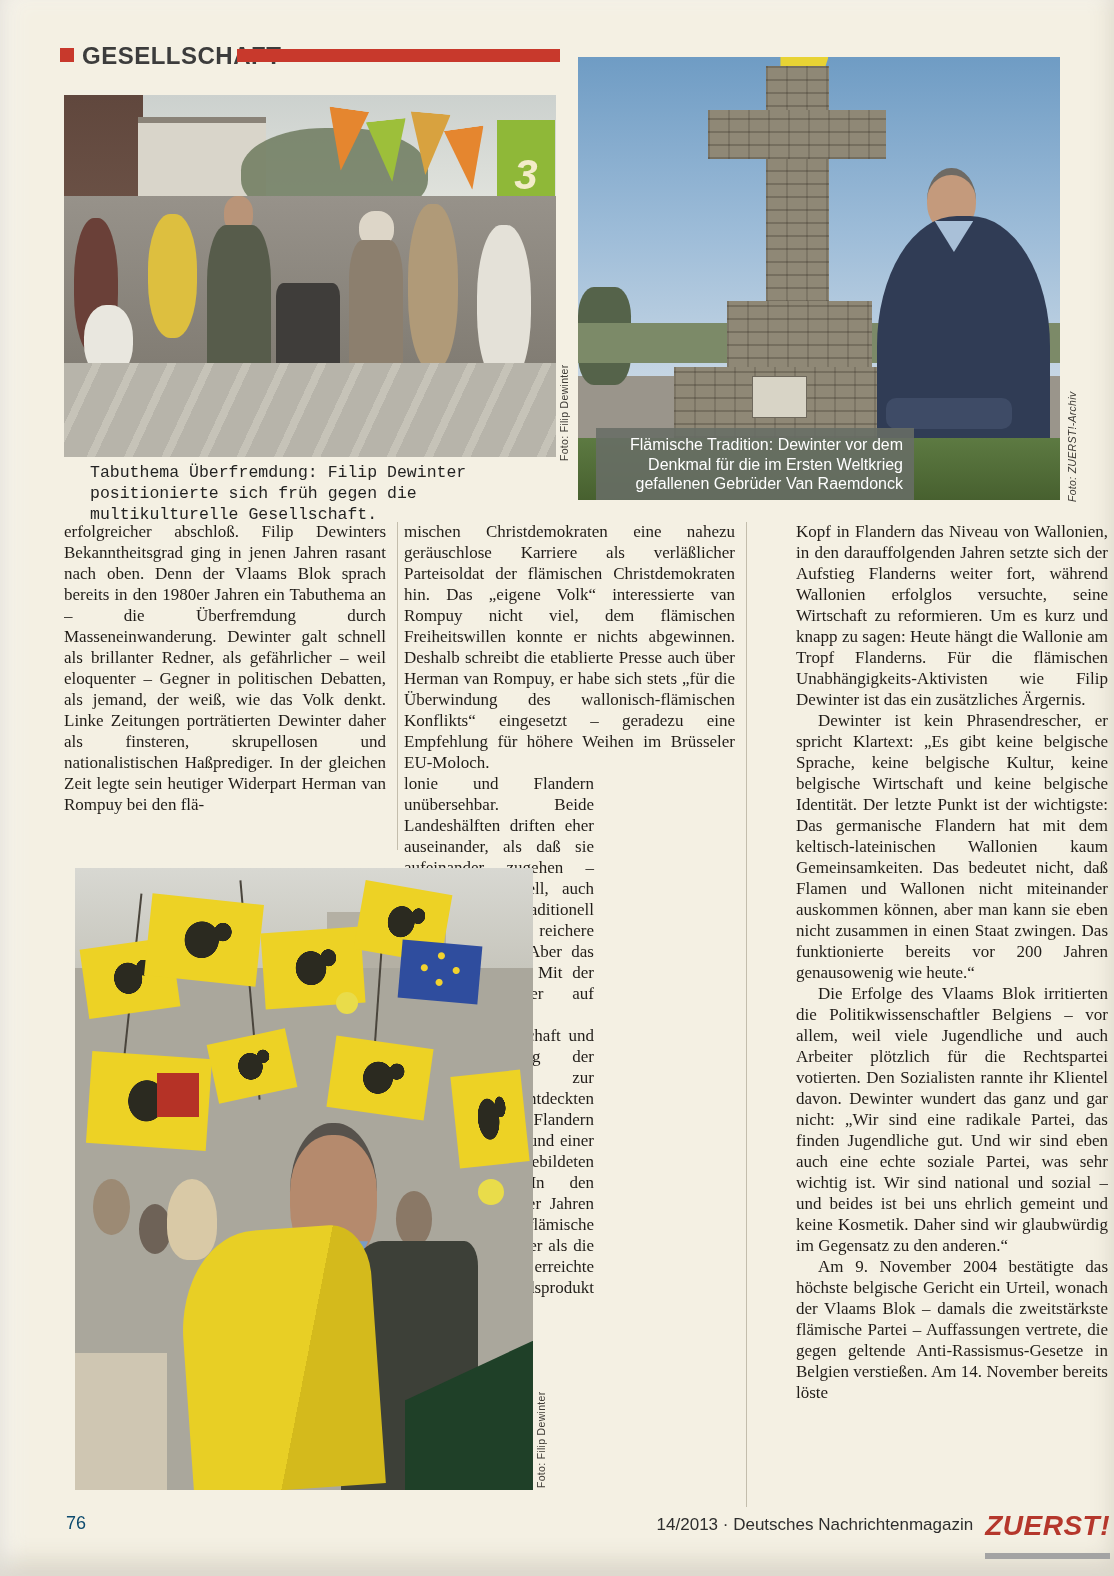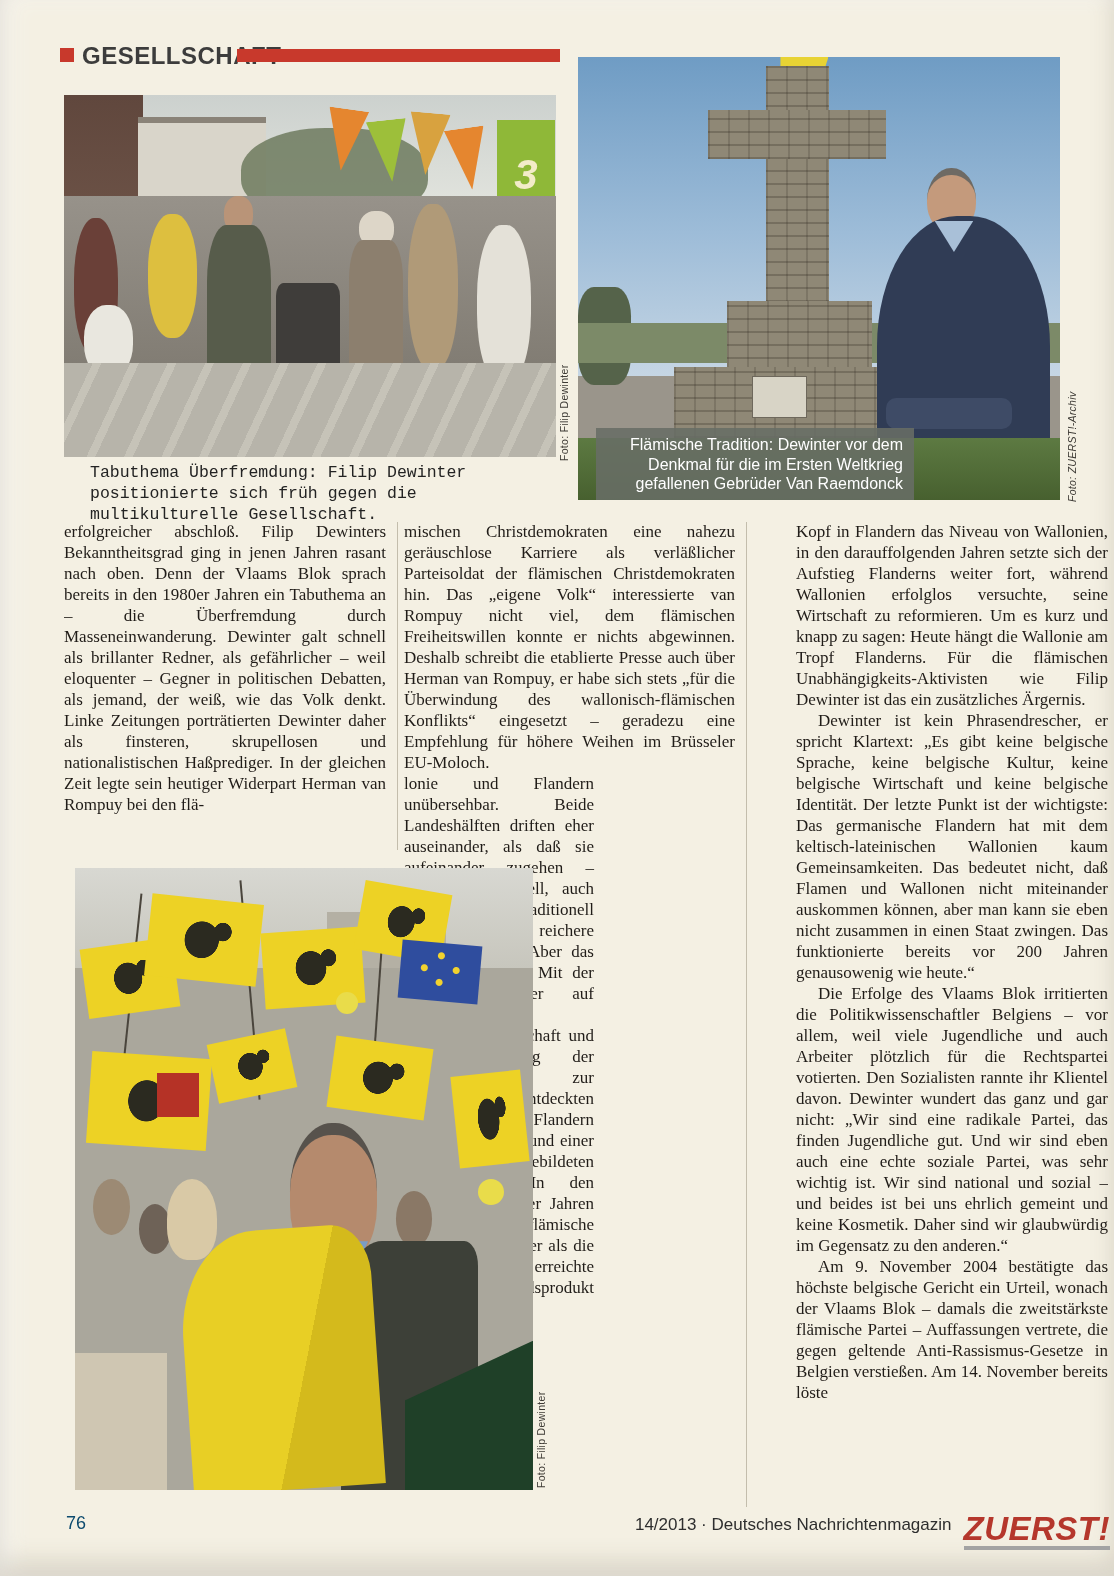--- a/index.html
+++ b/index.html
@@ -31,22 +31,22 @@
   .col p{margin:0;}
   .indent{text-indent:22px;}
   .narrow{margin-left:141px;width:190px;}
   .vrule{width:1px;background:#c3bdac;}
 
   
   .pageno{left:66px;top:1513px;font-family:"Liberation Sans",sans-serif;font-size:18px;color:#0c4a6e;}
   .footer-right{right:4px;top:1512px;display:flex;align-items:flex-start;gap:12px;
      font-family:"Liberation Sans",sans-serif;}
   .issue{font-size:17px;color:#2e2e2e;margin-top:3px;}
-  .logo{font-size:33px;font-weight:900;font-style:italic;color:#b5372c;letter-spacing:.5px;
-     border-bottom:4px solid #a3a3a3;padding-bottom:1px;line-height:1;}
+  .logo{font-size:28px;font-weight:900;font-style:italic;color:#b5372c;letter-spacing:.5px;
+     border-bottom:6px solid #a3a3a3;padding-bottom:13px;line-height:1;}
 
   
   .p1-sky{left:0;top:0;width:100%;height:30%;background:linear-gradient(#ccd1ce,#e1e3dd);}
   .p1-bldg-left{left:0;top:0;width:16%;height:80%;background:linear-gradient(#60473d,#7c6153);}
   .p1-bldg-mid{left:15%;top:6%;width:26%;height:34%;background:#d9d5ca;border-top:6px solid #8a8378;}
   .p1-trees{left:36%;top:9%;width:38%;height:26%;background:#6d7a5e;border-radius:45%;opacity:.85;}
   .pennant{width:40px;height:62px;clip-path:polygon(0 0,100% 0,50% 100%);}
   .p1-banner3{left:88%;top:7%;width:58px;height:118px;background:#8fb838;color:#f3ecc9;
      font:italic bold 42px/110px "Liberation Sans",sans-serif;text-align:center;}
   .p1-crowd{left:0;top:28%;width:100%;height:50%;background:linear-gradient(#97928a,#807b72);}

